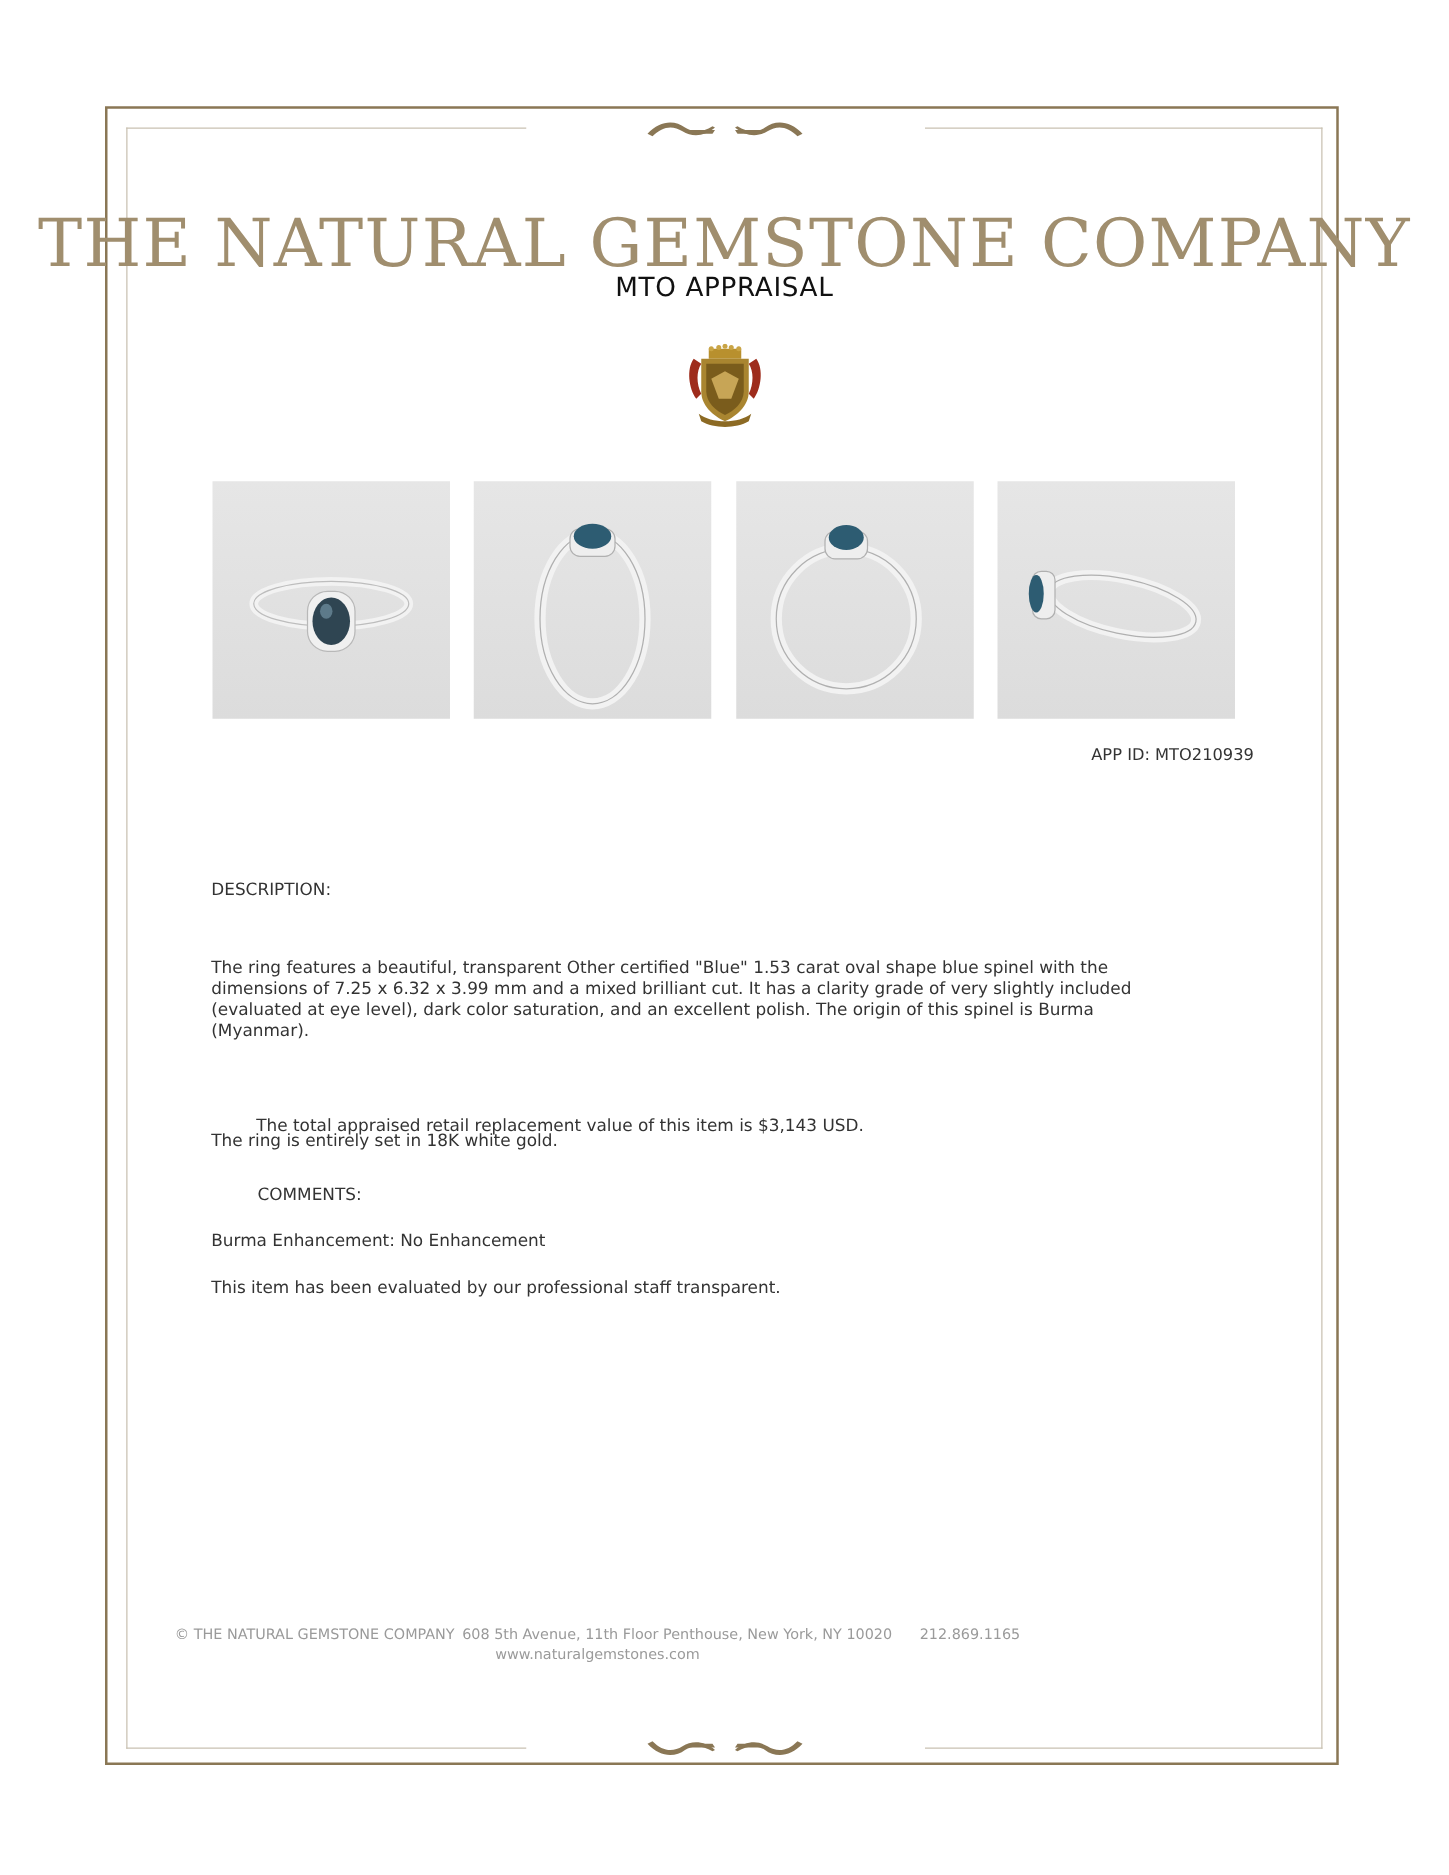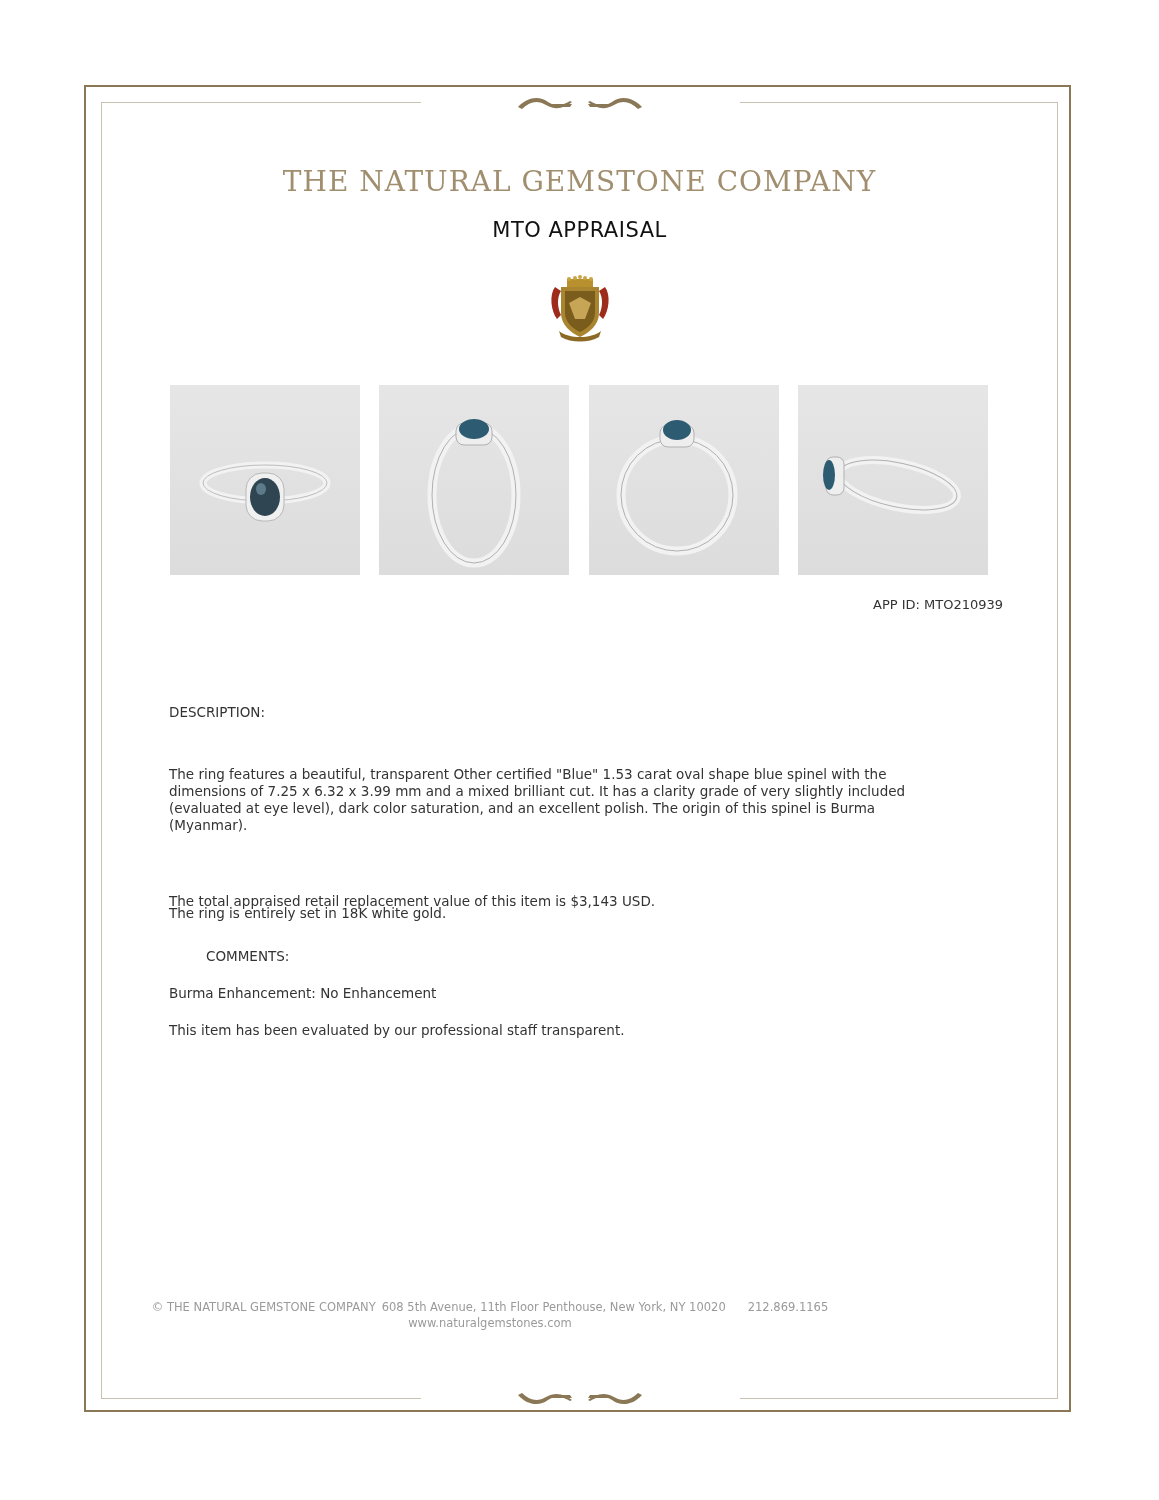--- a/index.html
+++ b/index.html
@@ -44,21 +44,21 @@
     .ornament-top { top: 92px; }
     .ornament-bottom { top: 1388px; }
 
     .company-title {
       position: absolute;
       left: 0;
       width: 1159px;
       top: 165px;
       text-align: center;
       font-family: "DejaVu Serif", serif;
-      font-size: 28px;
+      font-size: 53px;
       letter-spacing: 1px;
       color: #a08e6e;
       font-weight: normal;
     }
     .doc-subtitle {
       position: absolute;
       left: 0;
       width: 1159px;
       top: 218px;
       text-align: center;
@@ -109,28 +109,28 @@
       position: absolute;
       left: 169px;
       width: 780px;
       font-size: 13.5px;
       line-height: 17px;
       color: #333333;
     }
     .desc-heading { top: 704px; }
     .desc-body { top: 766px; width: 775px; }
     .set-line { top: 905px; }
-    .value-line { top: 893px; }
+    .value-line { top: 893px; margin-left: 36px; }
     .comments-heading { top: 948px; margin-left: 37px; }
     .enh-line { top: 985px; }
     .eval-line { top: 1022px; }
 
     .footer {
       position: absolute;
-      left: 12px;
+      left: 0;
       width: 956px;
       text-align: center;
       font-size: 11.5px;
       color: #9a9a9a;
     }
     .footer-line1 { top: 1300px; }
     .footer-line2 { top: 1316px; }
     .footer .gap { display: inline-block; width: 22px; }
     .footer .gap-small { display: inline-block; width: 6px; }
   </style>

